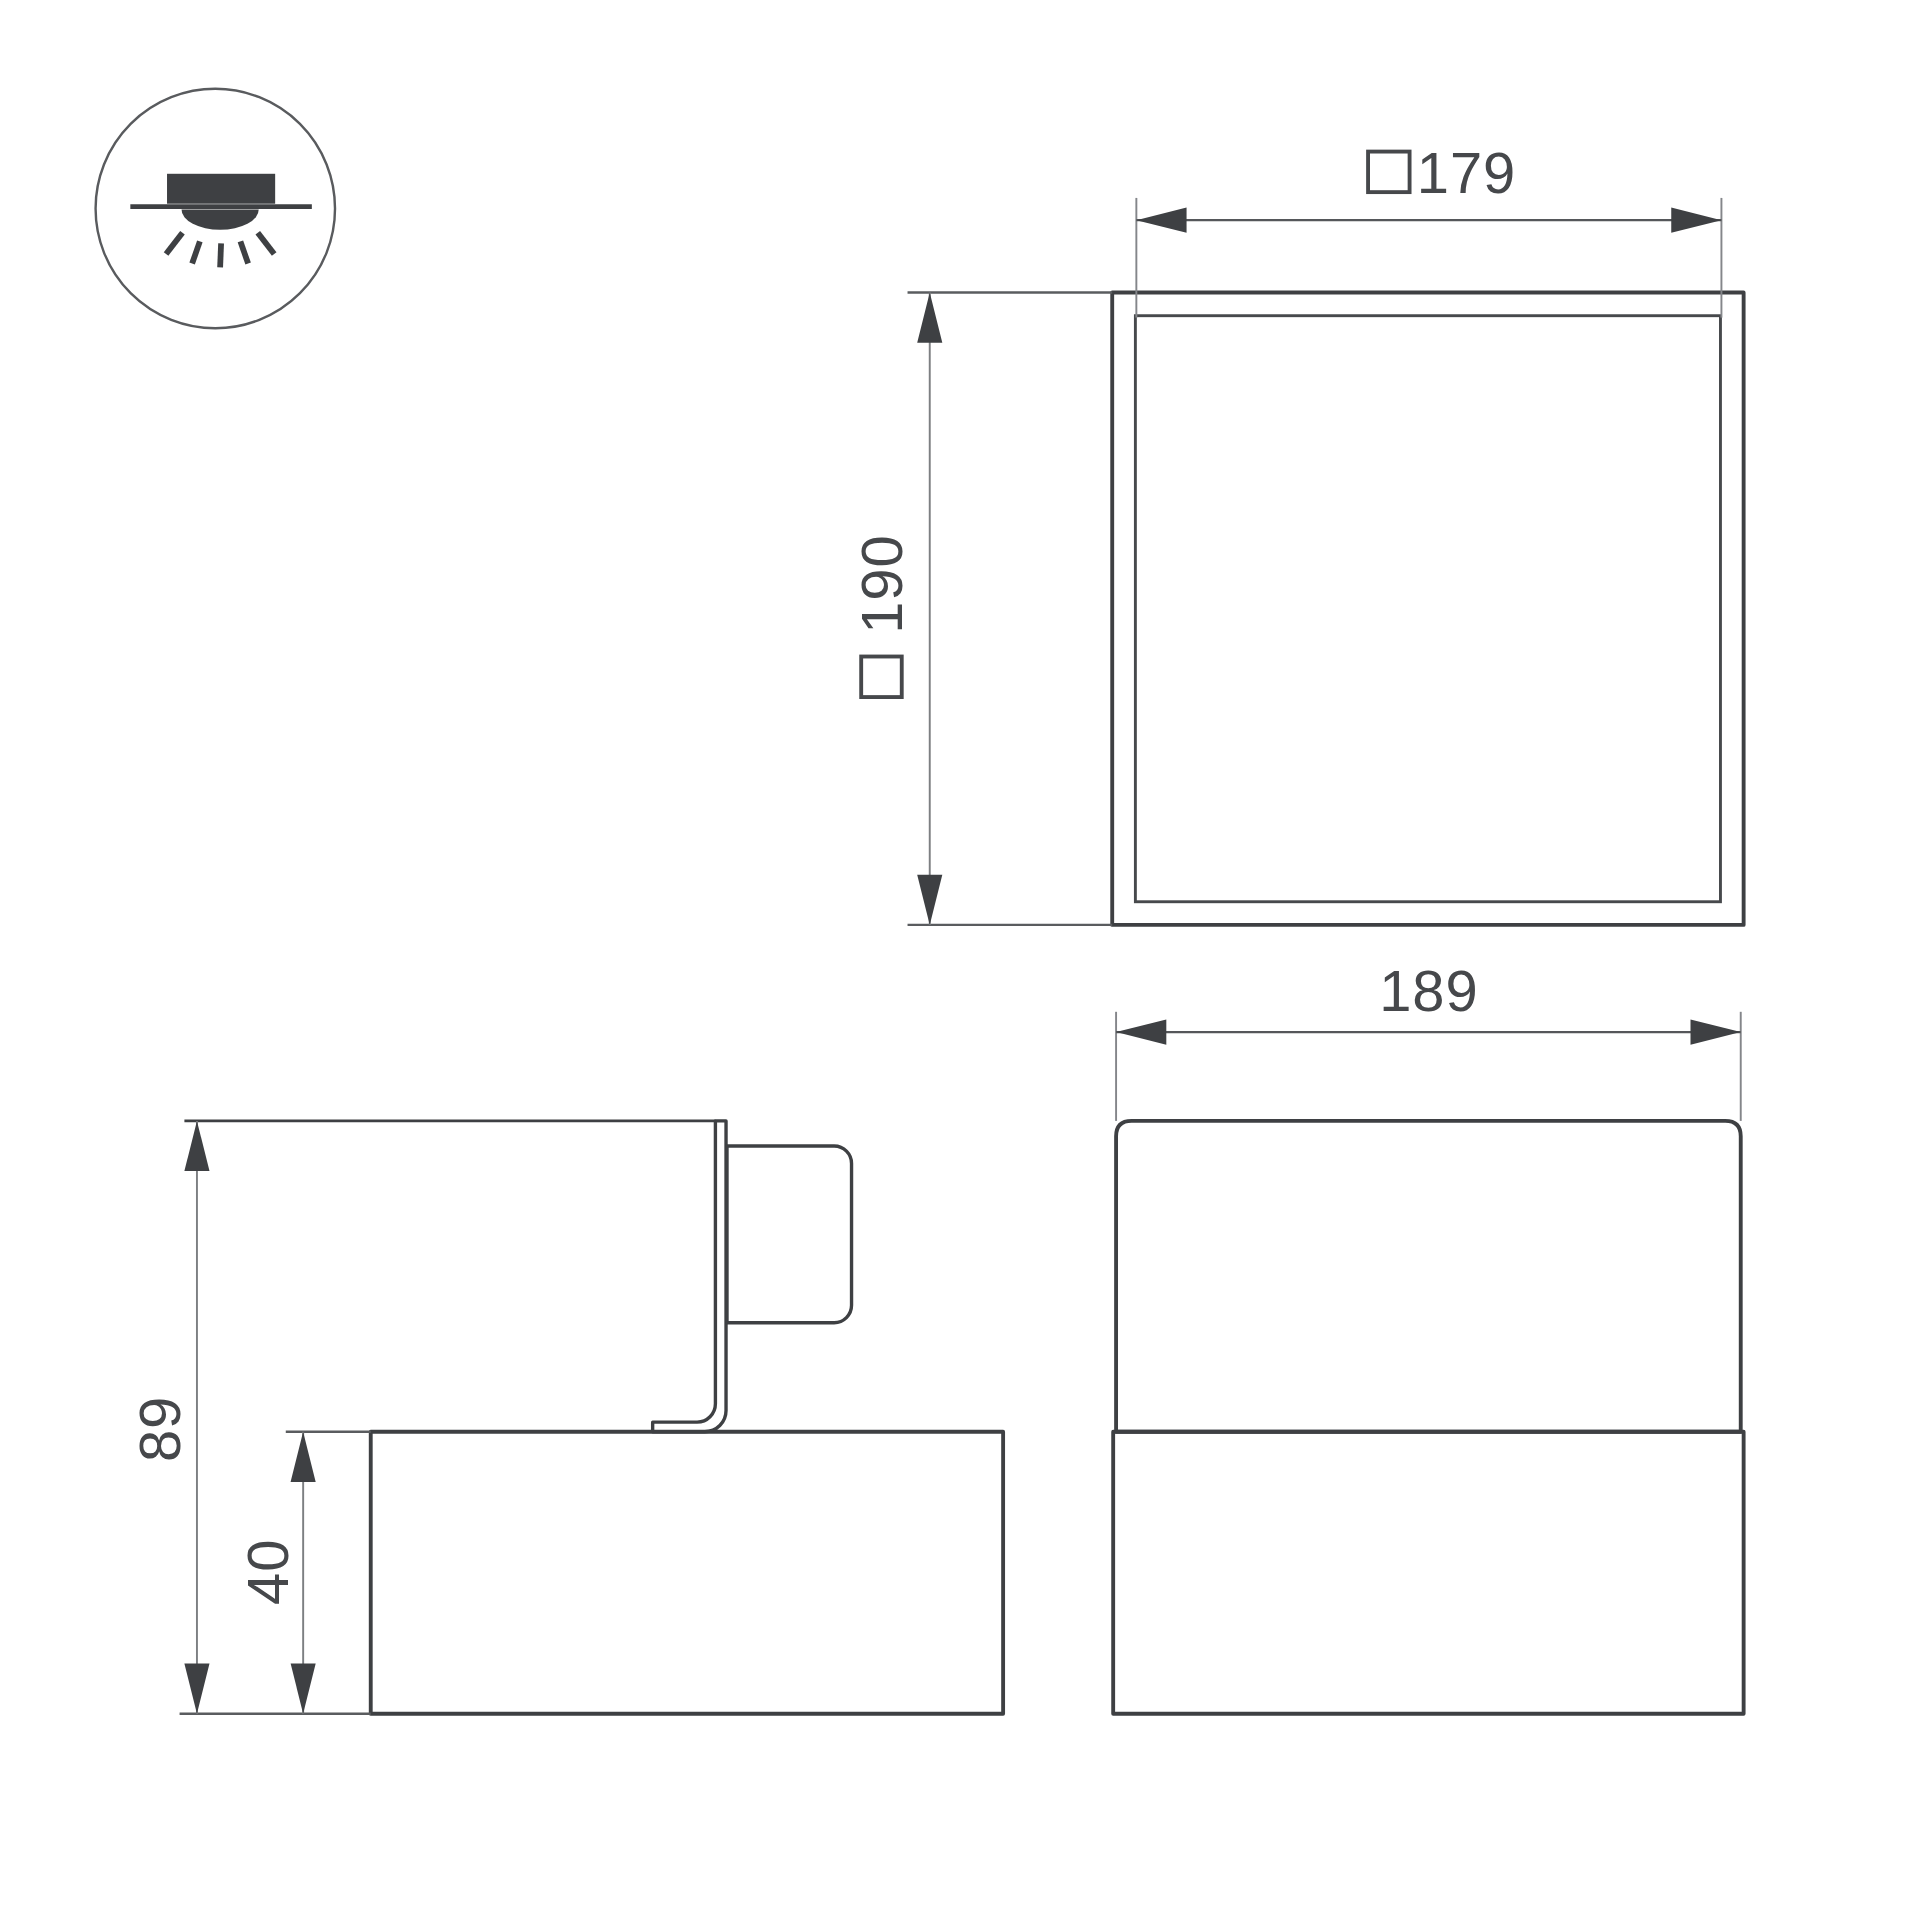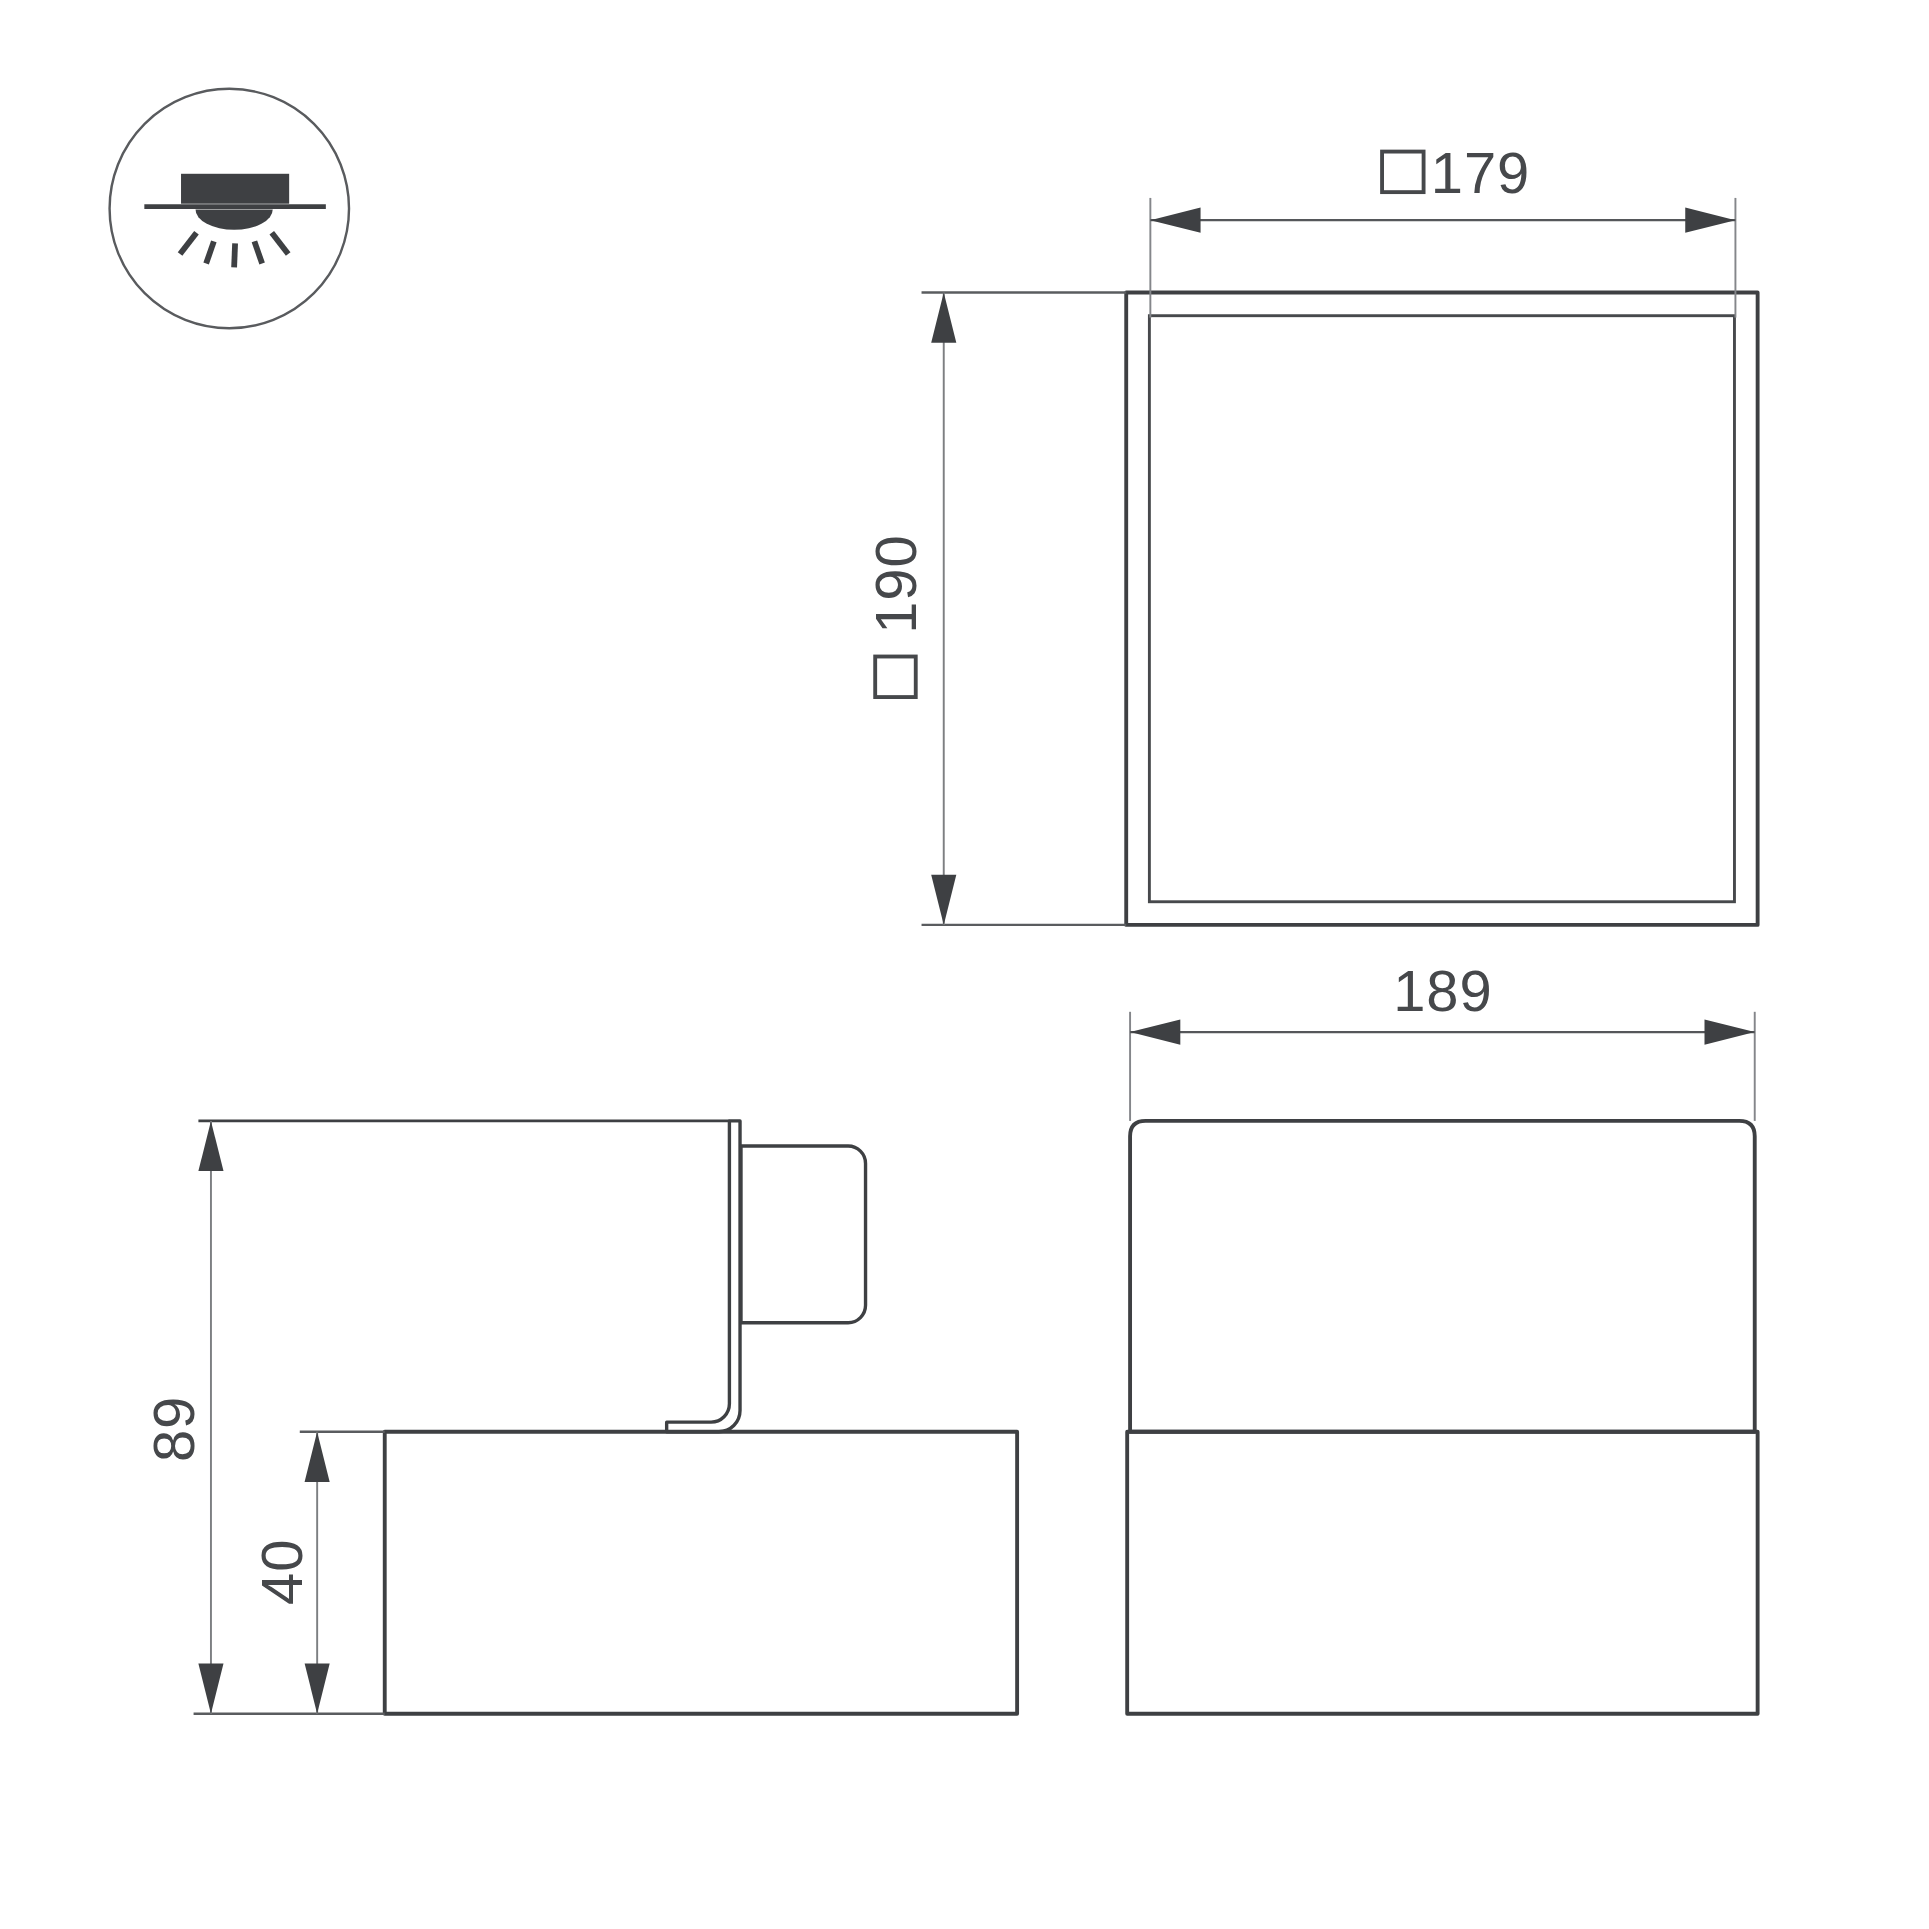--- a/index.html
+++ b/index.html
@@ -6,21 +6,20 @@
     margin: 0;
     padding: 0;
     background: #ffffff;
   }
   .stage {
     position: relative;
     width: 1602px;
     height: 1929px;
     background: #ffffff;
     font-family: "Liberation Sans", sans-serif;
-    padding-left: 14px;
   }
   svg { display: block; }
 
   
   .obj    { stroke: #3e4043; stroke-width: 4;   fill: none; stroke-linejoin: round; }
   .obj3   { stroke: #3e4043; stroke-width: 3;   fill: none; stroke-linejoin: round; }
   .objw   { stroke: #3e4043; stroke-width: 3.5; fill: #ffffff; stroke-linejoin: round; }
   .inner  { stroke: #47494c; stroke-width: 3;   fill: none; }
   .ext    { stroke: #84868a; stroke-width: 2;   fill: none; }
   .ext2   { stroke: #5a5c5f; stroke-width: 2.5; fill: none; }

